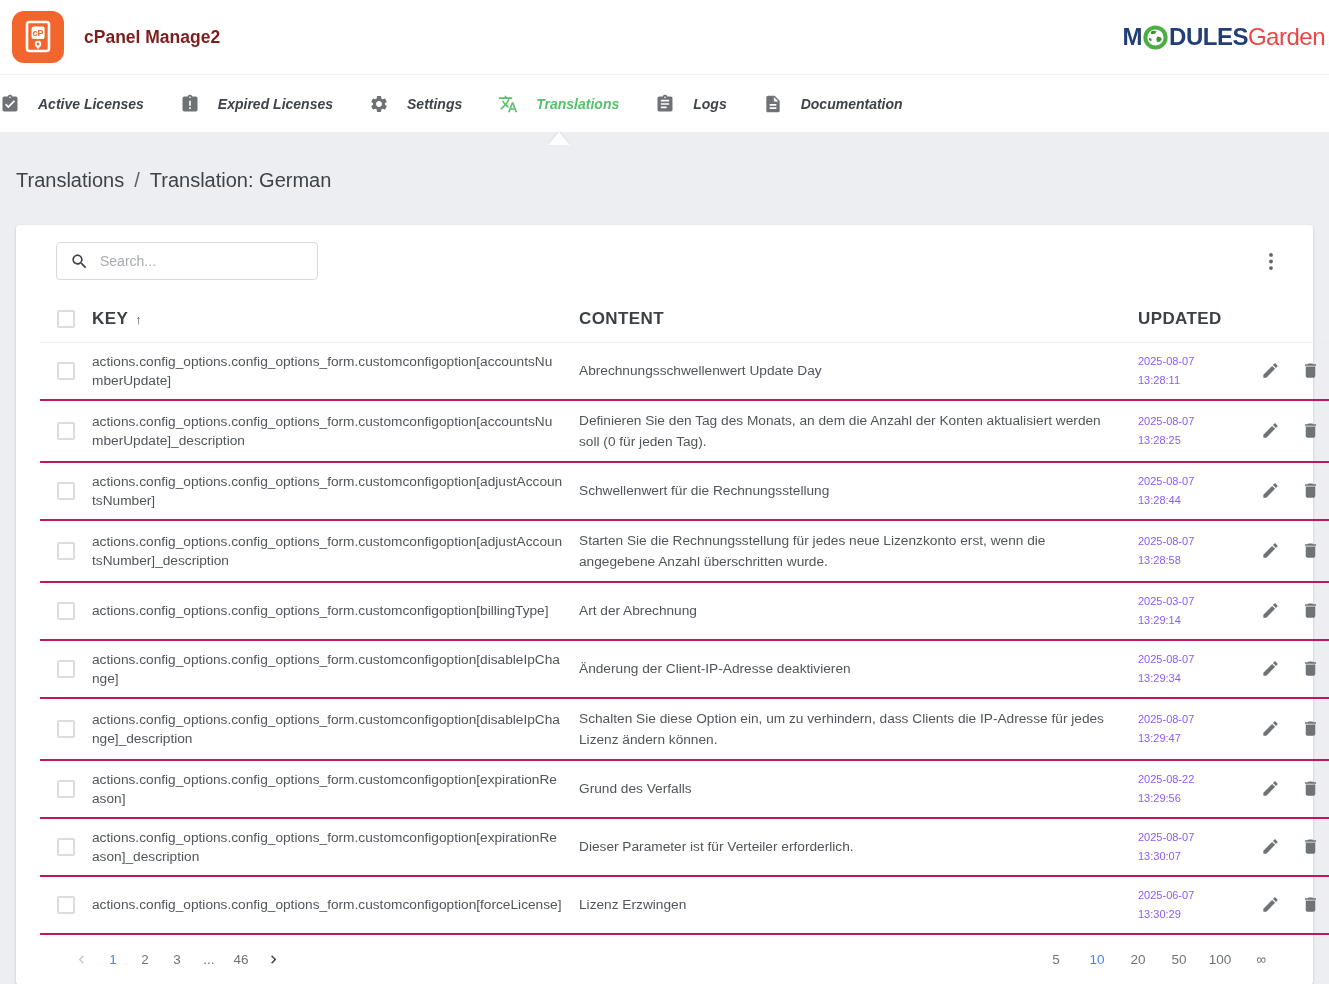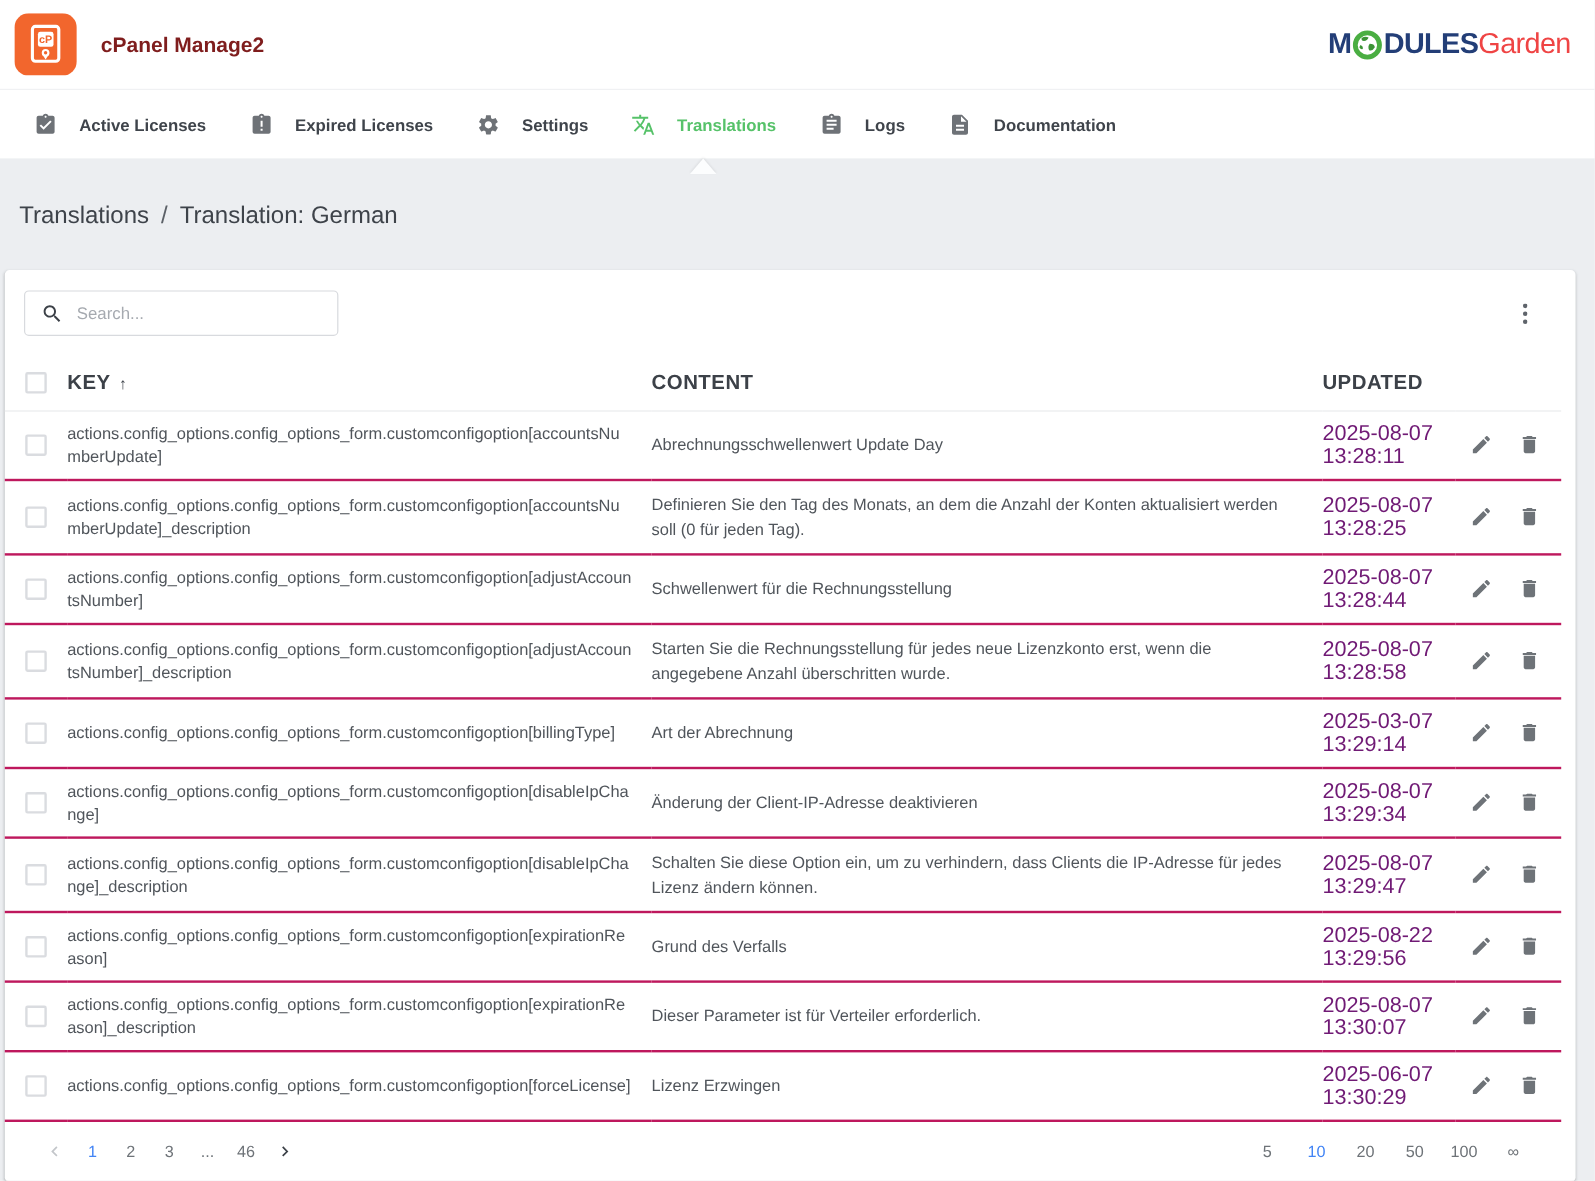--- a/index.html
+++ b/index.html
@@ -6,34 +6,34 @@
   html,body { width:1329px; height:984px; overflow:hidden; }
   body {
     font-family:"Liberation Sans","DejaVu Sans",sans-serif;
     background:#eceef1;
     color:#3e434a;
   }
 
   
   .app-header {
     height:75px; background:#fff; display:flex; align-items:center;
-    padding:0 20px 0 12px; border-bottom:1px solid #f0f1f3;
+    padding:0 4px 0 12px; border-bottom:1px solid #f0f1f3;
   }
   .app-logo { width:52px; height:52px; flex:0 0 auto; }
   .app-title { font-size:17.5px; font-weight:bold; color:#7f1d1d; margin-left:20px; }
   .header-spacer { flex:1; }
   .brand { display:flex; align-items:center; font-size:24px; letter-spacing:-0.5px; }
   .brand .navy { color:#233e77; font-weight:bold; }
   .brand .globe { width:25px; height:25px; margin:0 1px; }
   .brand .green { color:#ef4444; font-weight:400; }
 
   
   .nav-bar {
     height:57px; background:#fff; display:flex; align-items:center;
-    padding-left:28px; position:relative; z-index:2;
+    padding-left:0; position:relative; z-index:2;font-style:italic;
   }
   .nav-item {
     display:flex; align-items:center; gap:18px; margin-right:36px;
     cursor:pointer; position:relative; height:100%;
   }
   .nav-item .nav-ic { width:20px; height:20px; fill:#6e7277; }
   .nav-item .nav-label { font-size:14px; font-weight:bold; color:#3f444b; }
   .nav-item.active .nav-ic { fill:#56c269; }
   .nav-item.active .nav-label { color:#56c269; }
   .nav-item.active::after {
@@ -43,22 +43,23 @@
     border-bottom:13px solid #fcfdfe;
     filter:drop-shadow(0 -1px 1px rgba(0,0,0,0.08));
   }
 
   
   .breadcrumb { padding:37px 16px 0 16px; font-size:20px; color:#3e434a; display:flex; gap:10px; }
   .breadcrumb .sep { color:#5b6067; }
 
   
   .card {
-    margin:33px 16px 0 4px; background:#fff; border-radius:4px;
+    margin:33px 16px 0 16px; background:#fff; border-radius:4px;
     box-shadow:0 1px 2px rgba(60,64,67,.18), 0 1px 3px rgba(60,64,67,.1);
+    padding-left:24px;
   }
   .card-toolbar { display:flex; align-items:center; padding:17px 16px 16px 16px; }
   .search-box {
     width:262px; height:38px; border:1px solid #d8dade; border-radius:4px;
     display:flex; align-items:center; padding:0 10px 0 13px; gap:11px;
   }
   .search-box svg { width:19px; height:19px; fill:#3c4148; flex:0 0 auto; }
   .search-box input {
     border:none; outline:none; font-size:14px; width:100%;
     font-family:"Liberation Sans","DejaVu Sans",sans-serif; color:#3e434a;
@@ -80,21 +81,21 @@
   tbody tr { border-bottom:2px solid #be185d; }
   tbody td { padding-top:9px; padding-bottom:9px; height:57px; }
   td.cell-check, th.cell-check { padding-left:17px; }
   .checkbox {
     display:block; width:18px; height:18px; border:2px solid #dadce0; border-radius:2px;
     background:#fff; cursor:pointer;
   }
   td.cell-key { font-size:13.7px; color:#50555b; line-height:19px;
     padding-right:16px; word-break:break-all; }
   td.cell-content { font-size:13.7px; color:#50555b; line-height:21px; padding-right:30px; }
-  td.cell-updated { font-size:18px; color:#701a75; line-height:19px; padding-right:10px; }
+  td.cell-updated { font-size:11px; color:#8b5cf6; line-height:19px; padding-right:10px; }
   td.cell-actions { padding-left:12px; }
   .row-actions { display:flex; align-items:center; gap:21px; }
   .icon-btn { width:19px; height:19px; cursor:pointer; display:inline-flex; }
   .icon-btn svg { width:19px; height:19px; fill:#6e7378; }
 
   
   .pagination {
     height:50px; display:flex; align-items:center; padding:0 40px 0 28px;
     font-size:13.5px; color:#6e7378;
   }

